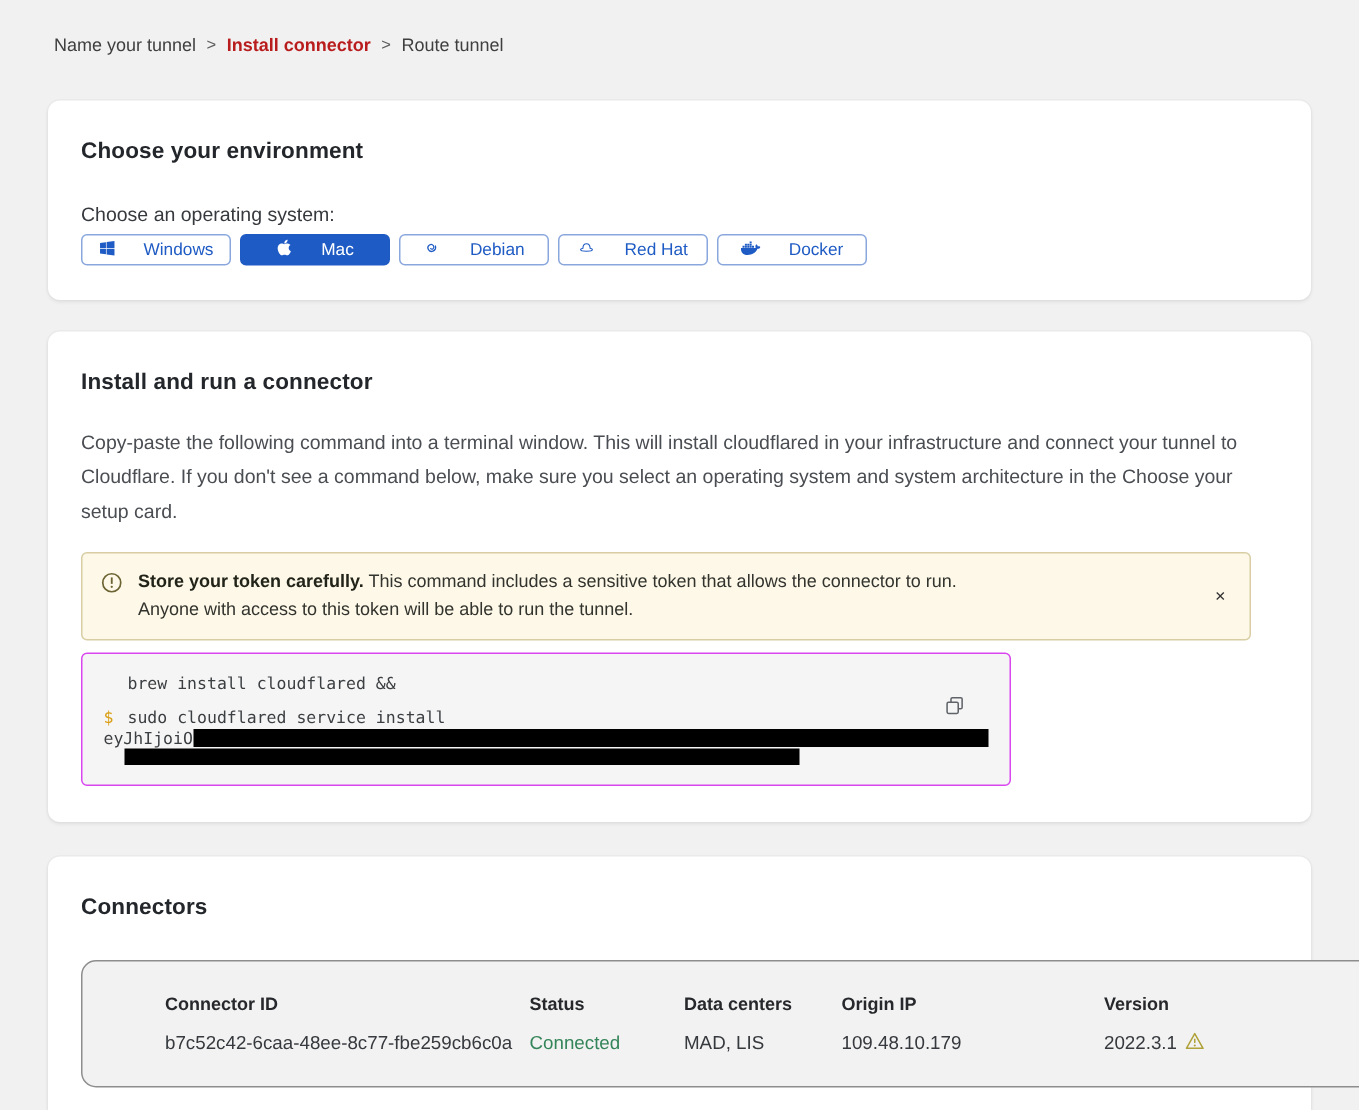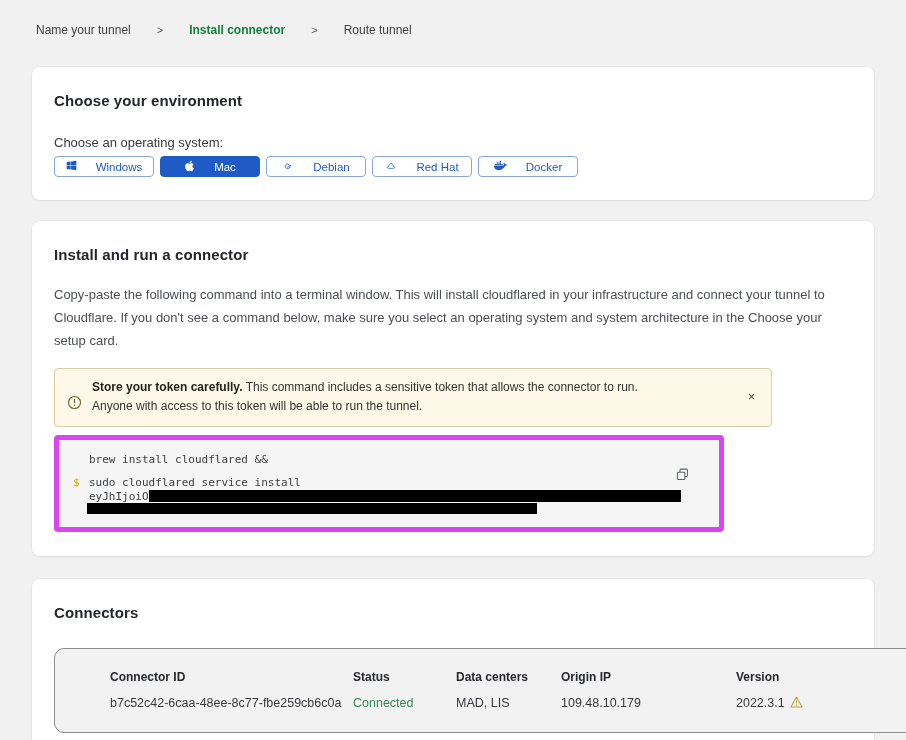--- a/index.html
+++ b/index.html
@@ -5,23 +5,23 @@
   * { box-sizing: border-box; }
   html,body { margin:0; padding:0; }
   body {
     width:906px; height:740px;
     background:#f1f1f2;
     font-family:"Liberation Sans", sans-serif;
     color:#333;
     overflow:hidden;
   }
   
-  .breadcrumb { display:flex; align-items:center; gap:26px; padding:23px 0 0 36px; font-size:12px; color:#3f3f3f; }
+  .breadcrumb { display:flex; align-items:center; gap:7px; padding:23px 0 0 36px; font-size:12px; color:#3f3f3f; }
   .breadcrumb .crumb { cursor:pointer; }
-  .breadcrumb .crumb.active { font-weight:700; color:#15803d; cursor:default; }
+  .breadcrumb .crumb.active { font-weight:700; color:#b91c1c; cursor:default; }
   .breadcrumb .sep { color:#5e5e5e; font-size:11px; }
 
   
   .card {
     background:#ffffff; border-radius:8px; margin:0 32px;
     box-shadow:0 1px 3px rgba(0,0,0,.07), 0 0 0 1px rgba(0,0,0,.02);
     padding:25px 22px 24px 22px;
   }
   .card h2 { margin:0; font-size:15px; color:#23262a; font-weight:700; letter-spacing:.1px; }
   #card-environment { margin-top:30px; height:133px; }
@@ -36,41 +36,41 @@
     background:#fff; border:1px solid #8aa7dd; border-radius:4px;
     color:#1f5bc4; font-size:11.5px; cursor:pointer; padding:0;
     font-family:"Liberation Sans", sans-serif;
   }
   .os-btn.selected { background:#1f5bc4; border-color:#1f5bc4; color:#fff; }
   .os-btn svg { flex:0 0 auto; }
 
   
   .desc { margin:21px 0 16px 0; font-size:13px; line-height:1.75; color:#4a4d52; max-width:795px; }
   .alert {
-    margin-top:14px; width:718px;
+    margin-top:14px; width:780px;
     background:#fdf8e8; border:1px solid #d8cda3; border-radius:4px;
-    display:flex; align-items:flex-end; gap:10px;
+    display:flex; align-items:flex-start; gap:10px;
     padding:9px 12px 9px 12px; font-size:12px; color:#33342e; line-height:1.6;
   }
   .alert-icon { margin-top:3px; }
   .alert-text { flex:1 1 auto; max-width:560px; }
   .alert-title { font-weight:700; color:#232419; }
   .alert-close { margin-left:auto; align-self:center; background:none; border:none; cursor:pointer;
     font-size:12px; color:#333; padding:2px 4px; font-family:"Liberation Sans", sans-serif; }
 
   .codeblock {
-    position:relative; margin-top:8px; width:670px;
-    background:#f5f5f5; border:5px solid #d946ef; border-radius:4px;
+    position:relative; margin-top:8px; width:620px;
+    background:#f5f5f5; border:1px solid #d946ef; border-radius:4px;
     padding:13px 14px 10px 14px;
     font-family:"DejaVu Sans Mono", monospace; font-size:11px; color:#3c3f42;
   }
   .code-line1 { margin-left:16px; }
   .code-prompt-row { display:flex; margin-top:10px; }
   .code-prompt { width:16px; color:#d99e12; flex:0 0 16px; }
-  .token-row { margin-left:16px; display:flex; align-items:center; margin-top:1px; }
+  .token-row { margin-left:0; display:flex; align-items:center; margin-top:1px; }
   .redact-bar { display:inline-block; background:#000; height:12px; }
   .redact-bar.bar1 { width:532px; }
   .redact-row { margin-left:14px; margin-top:0; }
   .redact-bar.bar2 { width:450px; height:11px; }
   .copy-btn { position:absolute; top:26px; right:28px; background:none; border:none; cursor:pointer; padding:2px; }
 
   
   .connectors-table {
     margin-top:27px; width:903px;
     background:#f2f2f2; border:1px solid #8d8d8d; border-radius:10px;

